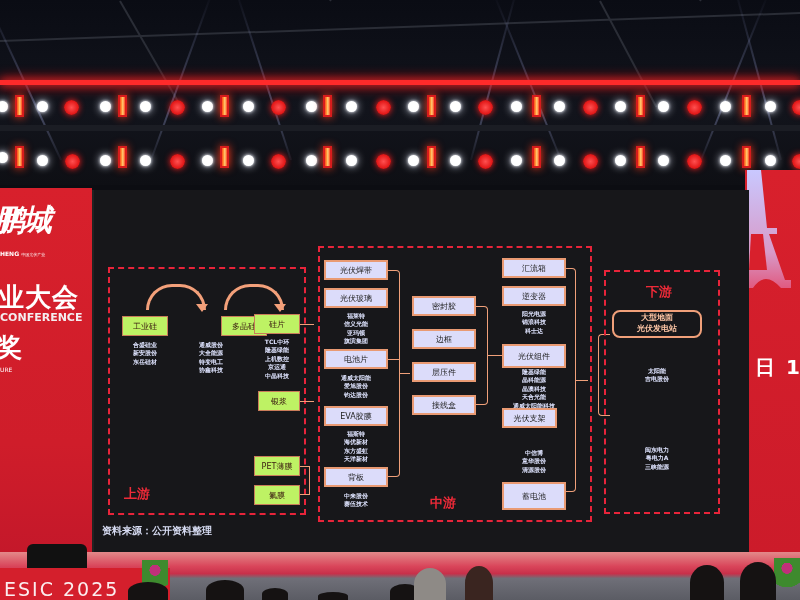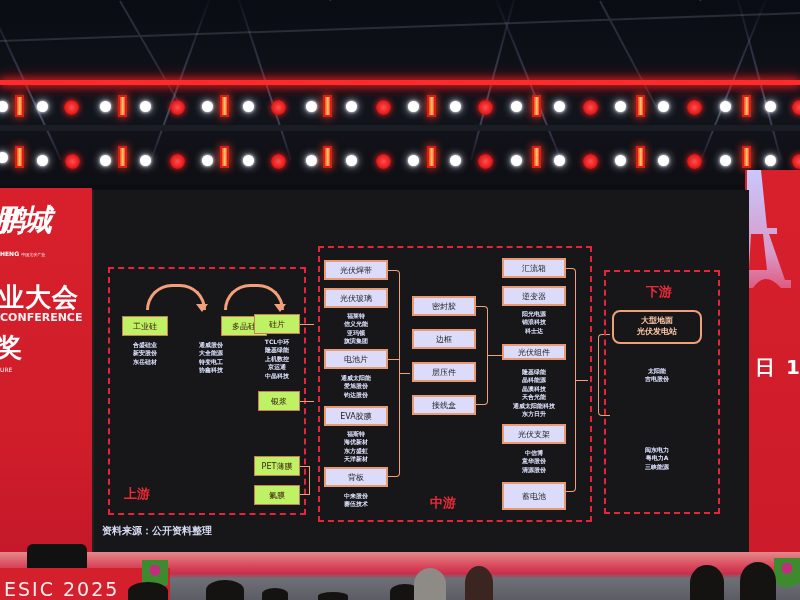--- a/index.html
+++ b/index.html
@@ -256,45 +256,45 @@
   <div class="conn" style="left:382px;top:116px;width:12px;height:99px;border-width:1px 1px 1px 0;border-radius:0 4px 4px 0;"></div>
   <div class="conn" style="left:394px;top:165px;width:14px;height:1px;border-width:1px 0 0 0;"></div>
 
   <div class="box-lav" style="left:408px;top:68px;width:64px;height:20px;">汇流箱</div>
   <div class="box-lav" style="left:408px;top:96px;width:64px;height:20px;">逆变器</div>
   <div class="companies" style="left:408px;top:120px;width:64px;">
     <span>阳光电源</span>
     <span>锦浪科技</span>
     <span>科士达</span>
   </div>
-  <div class="box-lav" style="left:408px;top:154px;width:64px;height:16px;">光伏组件</div>
+  <div class="box-lav" style="left:408px;top:154px;width:64px;height:24px;">光伏组件</div>
   <div class="companies" style="left:402px;top:178px;width:76px;">
     <span>隆基绿能</span>
     <span>晶科能源</span>
     <span>晶澳科技</span>
     <span>天合光能</span>
     <span>通威太阳能科技</span>
     <span>东方日升</span>
   </div>
-  <div class="box-lav" style="left:408px;top:234px;width:64px;height:20px;">光伏支架</div>
+  <div class="box-lav" style="left:408px;top:218px;width:55px;height:20px;">光伏支架</div>
   <div class="companies" style="left:408px;top:259px;width:64px;">
     <span>中信博</span>
     <span>意华股份</span>
     <span>清源股份</span>
   </div>
   <div class="box-lav" style="left:408px;top:292px;width:64px;height:28px;">蓄电池</div>
   <div class="conn" style="left:472px;top:78px;width:10px;height:224px;border-width:1px 1px 1px 0;border-radius:0 4px 4px 0;"></div>
 
   <div class="conn" style="left:482px;top:190px;width:12px;height:1px;border-width:1px 0 0 0;"></div>
   <div class="conn" style="left:504px;top:144px;width:12px;height:82px;border-width:1px 0 1px 1px;border-radius:4px 0 0 4px;"></div>
 
   <div class="zone" style="left:510px;top:80px;width:116px;height:244px;"></div>
   <div class="zone-label" style="left:552px;top:93px;">下游</div>
 
-  <div class="box-round" style="left:518px;top:120px;width:90px;height:34px;">
+  <div class="box-round" style="left:518px;top:120px;width:90px;height:28px;">
     <span>大型地面</span>
     <span>光伏发电站</span>
   </div>
   <div class="companies" style="left:540px;top:177px;width:46px;">
     <span>太阳能</span>
     <span>吉电股份</span>
   </div>
   <div class="companies" style="left:540px;top:256px;width:46px;">
     <span>闽东电力</span>
     <span>粤电力A</span>

